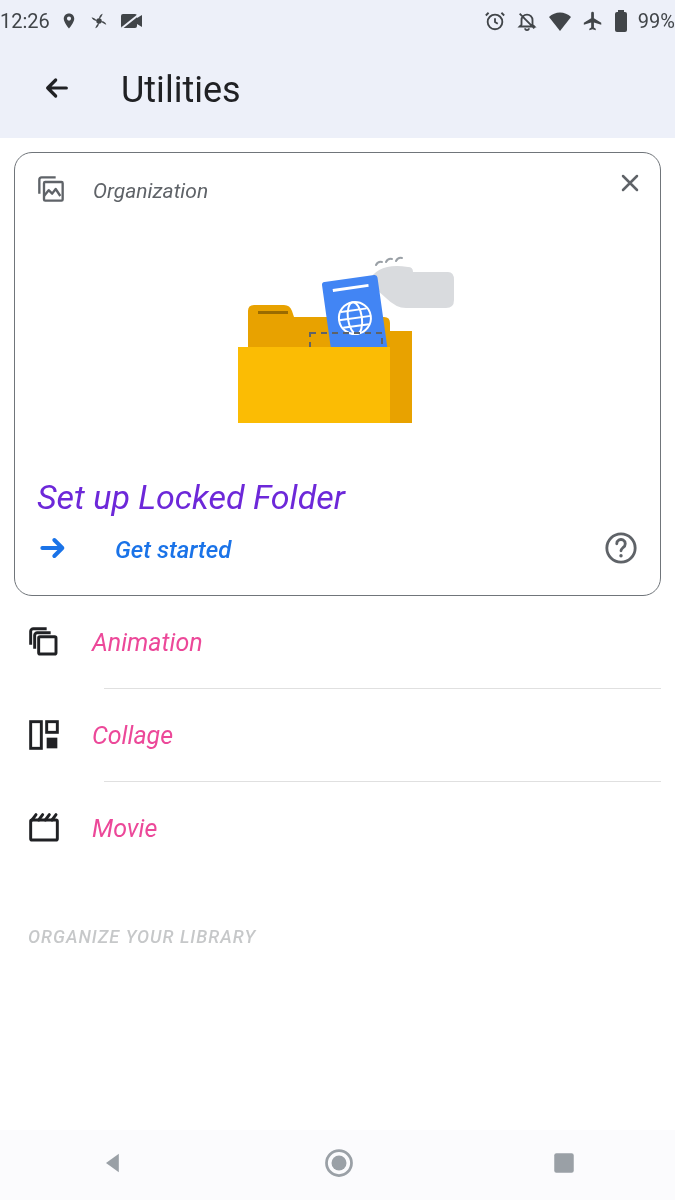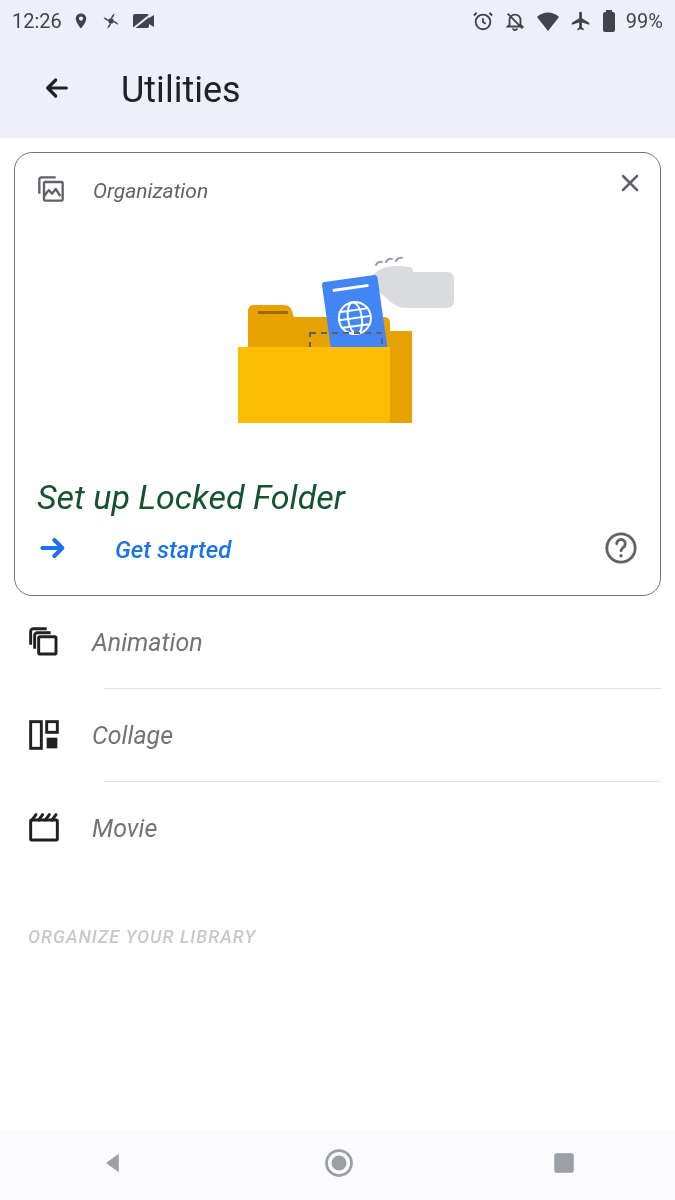--- a/index.html
+++ b/index.html
@@ -10,21 +10,21 @@
     background: #fff;
     overflow: hidden;
     position: relative;
   }
   .status-bar {
     height: 42px;
     background: #edf0f9;
     display: flex;
     align-items: center;
     justify-content: space-between;
-    padding: 0 12px;
+    padding: 0 0;
     color: #414549;
     font-size: 20px;
     font-weight: 400;
   }
   .status-left, .status-right {
     display: flex;
     align-items: center;
     gap: 10px;
   }
   .status-left svg, .status-right svg { display:block; }
@@ -70,21 +70,21 @@
     top: 18px;
     right: 18px;
   }
   .card-illustration {
     display:flex;
     justify-content:center;
     margin: 20px 0 40px 0;
   }
   .card-title {
     font-size: 34px;
-    color: #14532d;
+    color: #6d28d9;
     font-weight: 400;
     margin-bottom: 14px;
   }
   .card-subtitle {
     font-size: 22px;
     color: #5f6368;
     margin-bottom: 60px;
   }
   .card-actions {
     display:flex;
@@ -118,21 +118,21 @@
     gap: 30px;
     height: 92px;
   }
   .list-item-icon {
     width: 36px;
     display:flex;
     justify-content:center;
   }
   .list-item-label {
     font-size: 25px;
-    color: #737373;
+    color: #ec4899;
   }
   
   .list .divider {
     height:1px;
     background:#e0e0e0;
     margin-left: 78px;
   }
 
   .nav-bar {
     position:absolute;

